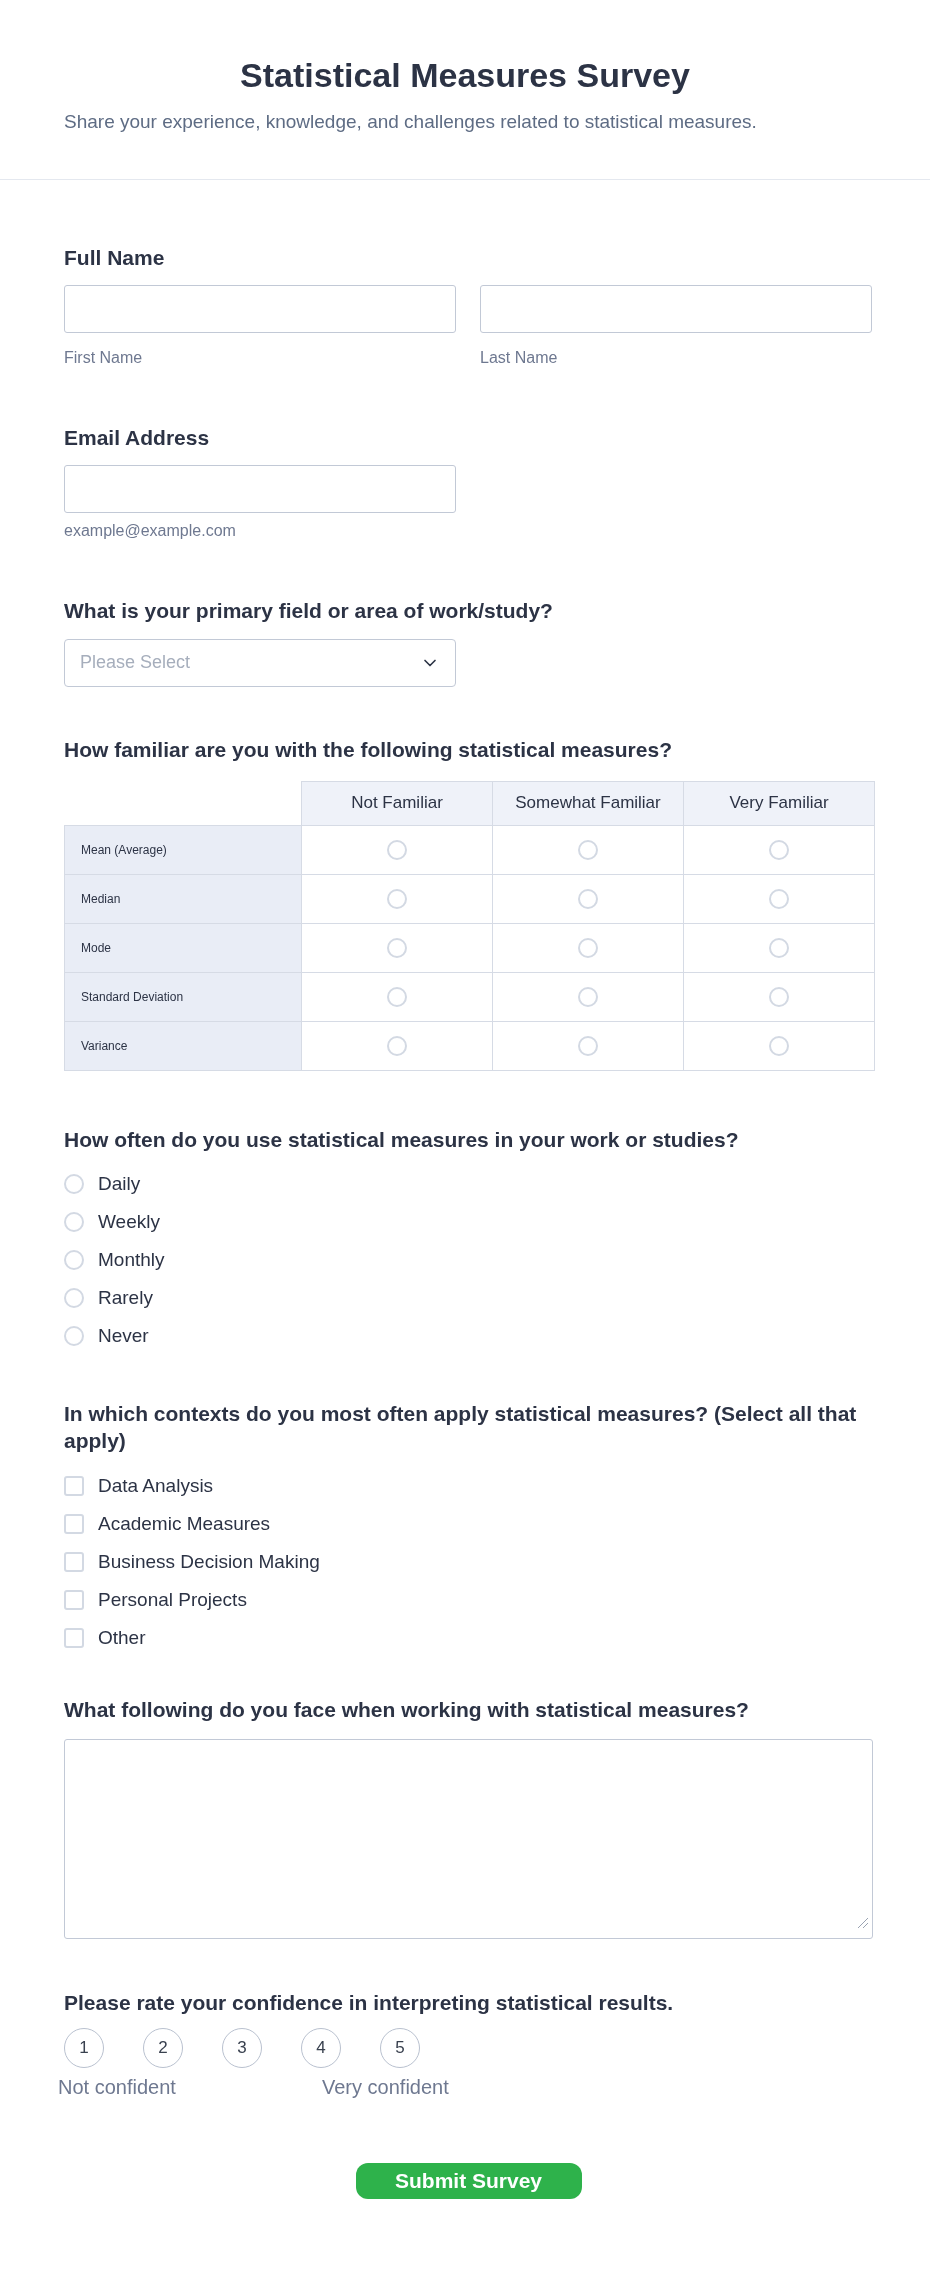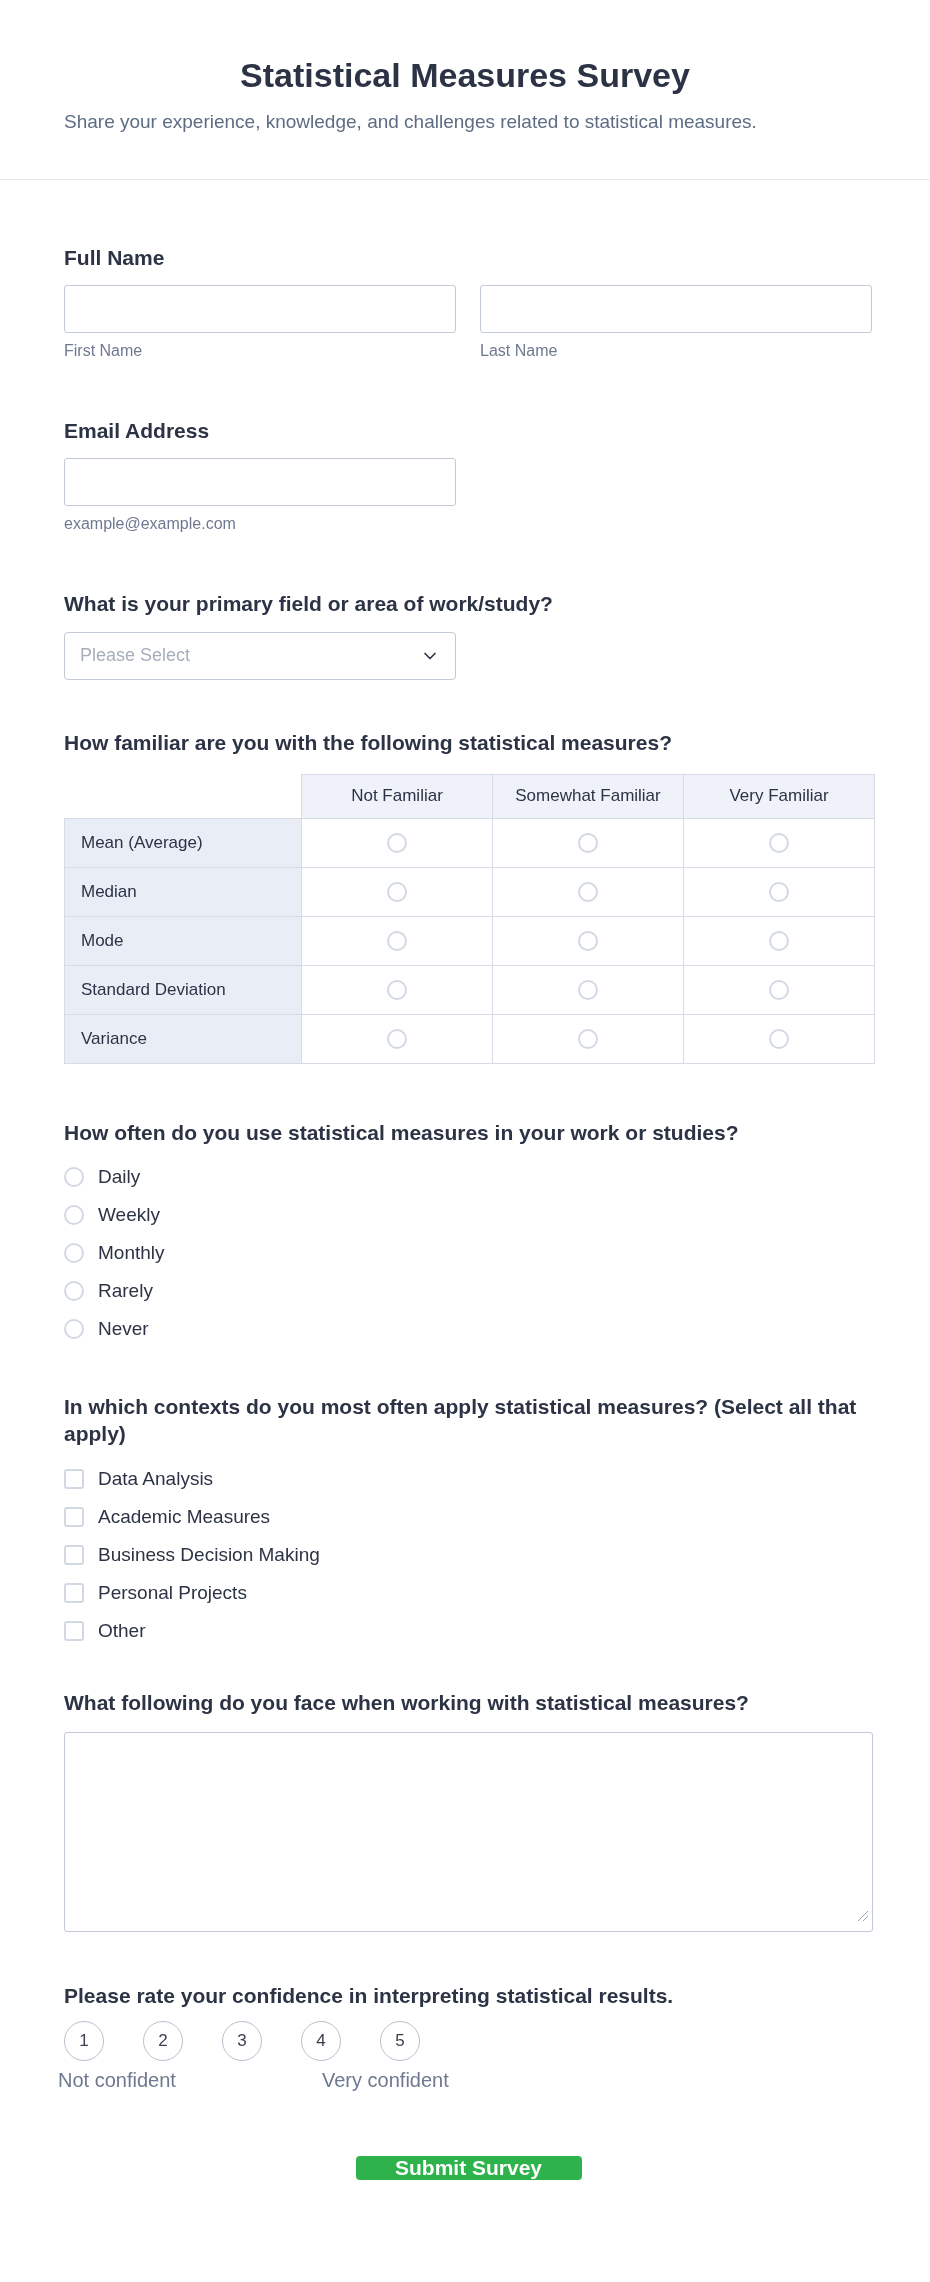--- a/index.html
+++ b/index.html
@@ -53,21 +53,21 @@
     border: 1px solid #c2c9d6;
     border-radius: 3px;
     background: #ffffff;
     padding: 0 14px;
     font-size: 18px;
     font-family: "Liberation Sans", "DejaVu Sans", sans-serif;
     color: #2c3345;
     outline: none;
   }
   .name-row { display: flex; gap: 24px; }
-  .name-col { width: 392px; display: flex; flex-direction: column; }
+  .name-col { width: 392px; display: flex; flex-direction: column; gap: 7px; }
   .name-col .text-input { width: 100%; }
   .single-col { width: 392px; }
   .single-col .text-input { width: 100%; }
 
   
   .select-box {
     width: 392px;
     height: 48px;
     border: 1px solid #c2c9d6;
     border-radius: 4px;
@@ -92,21 +92,21 @@
     height: 44px;
     font-size: 17px;
     font-weight: 500;
     color: #2c3345;
     text-align: center;
   }
   table.matrix thead th.corner { background: transparent; border: none; }
   table.matrix tbody th {
     background: #e9edf6;
     height: 49px;
-    font-size: 17px;
+    font-size: 12px;
     font-weight: 500;
     color: #2c3345;
     text-align: left;
     padding-left: 16px;
   }
   table.matrix tbody td { background: #ffffff; text-align: center; vertical-align: middle; }
 
   .radio-circle {
     display: inline-block;
     width: 20px; height: 20px;
@@ -180,25 +180,25 @@
   .scale-min-label { left: -6px; }
   .scale-max-label { left: 258px; }
 
   
   .submit-row { text-align: center; padding-bottom: 49px; }
   .submit-button {
     display: inline-block;
     background: #2eb24b;
     color: #ffffff;
     border: none;
-    border-radius: 4px;
+    border-radius: 12px;
     font-size: 21px;
     font-weight: 600;
     font-family: "Liberation Sans", "DejaVu Sans", sans-serif;
-    padding: 0 32px;
+    padding: 6px 32px;
     min-width: 226px;
     cursor: pointer;
   }
 </style>
 </head>
 <body>
 
 <div class="form-header">
   <h1 class="form-title">Statistical Measures Survey</h1>
   <div class="form-subtitle">Share your experience, knowledge, and challenges related to statistical measures.</div>

